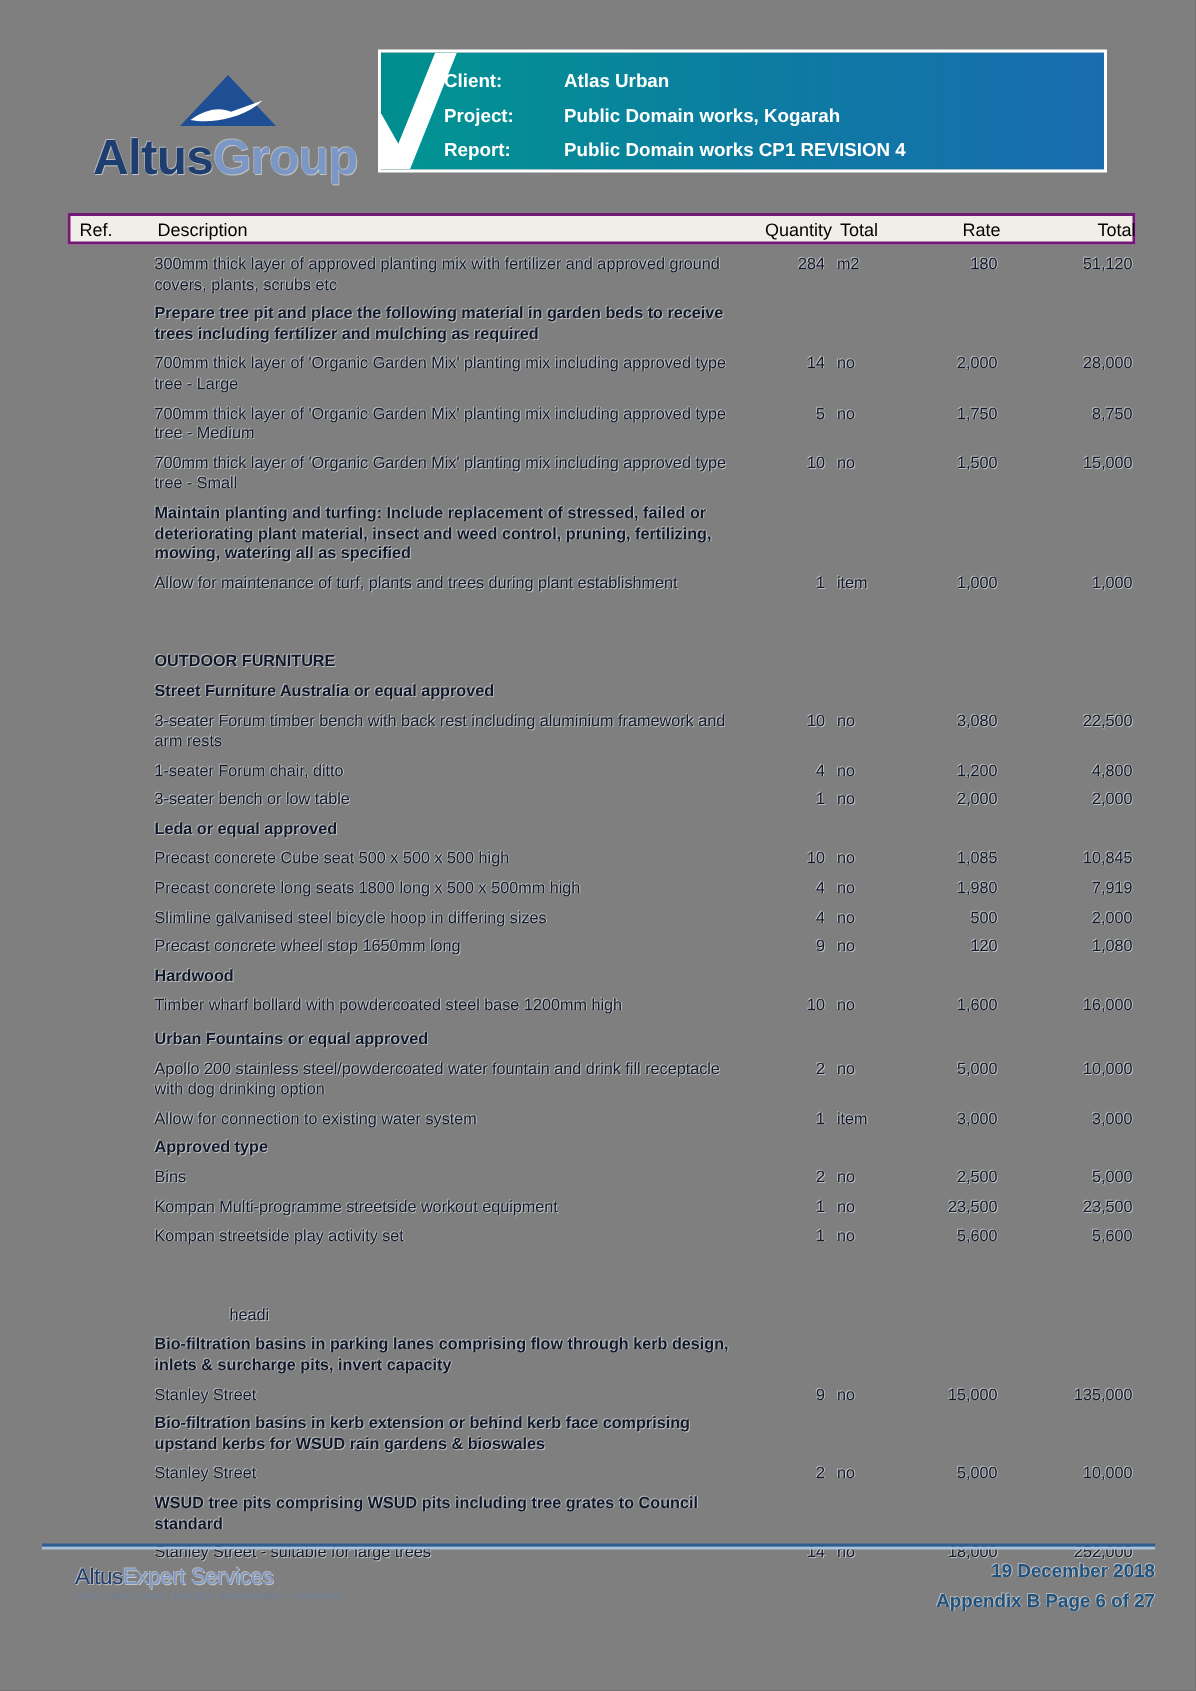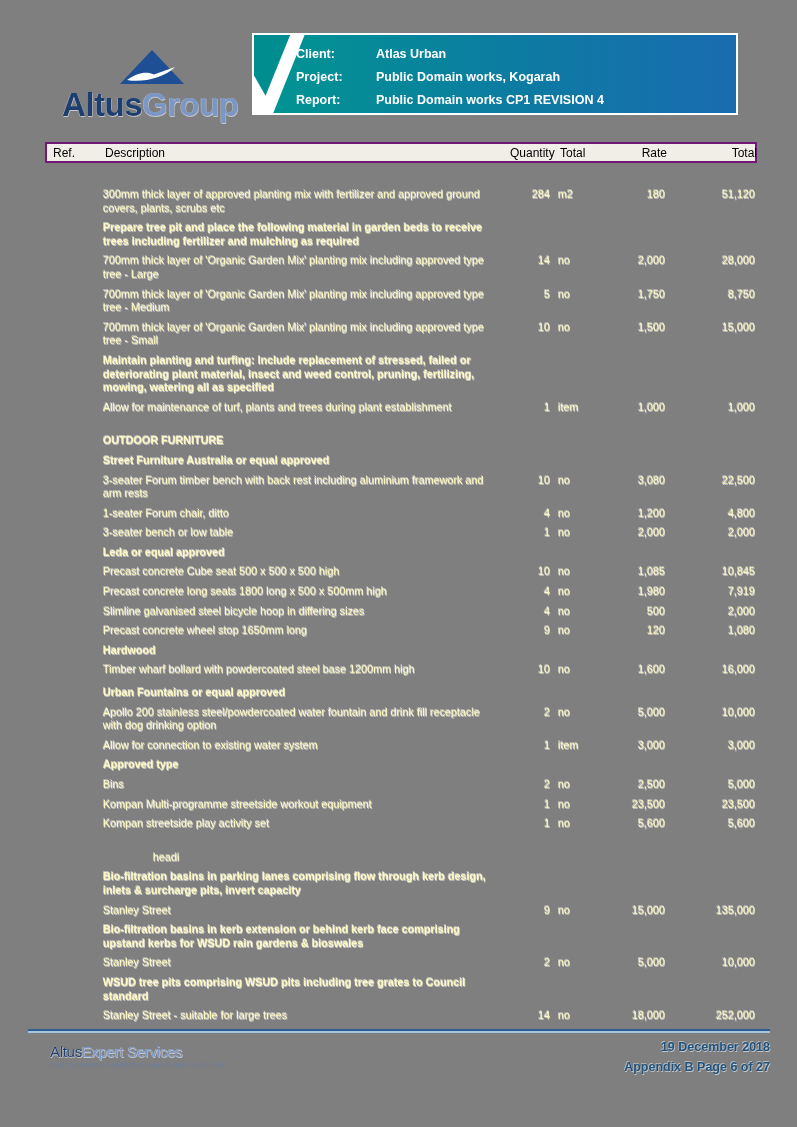--- a/index.html
+++ b/index.html
@@ -37,27 +37,27 @@
     background:#f1eee7;border:2px solid #701a75;box-sizing:border-box;
     display:flex;align-items:center;font-size:12px;color:#000;}
   .c{flex:none;box-sizing:border-box;}
   .ref{width:58px;padding-left:6px;}
   .desc{width:405px;}
   .qty{width:42px;text-align:right;}
   .unit{width:45px;padding-left:8px;}
   .rate{width:70px;text-align:right;}
   .total{width:92px;text-align:right;padding-right:2px;}
   
-  .tbody{position:absolute;left:45px;top:182px;width:712px;color:#fef9c3;}
+  .tbody{position:absolute;left:45px;top:164px;width:712px;color:#0f172a;}
   .t-row{display:flex;margin-top:6px;font-size:10.8px;line-height:13.6px;
     text-shadow:0.6px 0.6px 0 rgba(255,255,255,.5), -0.6px -0.6px 0 rgba(255,255,255,.45);}
   .t-row .desc{padding-right:10px;}
   .t-row.subhead .desc{font-weight:bold;}
   .t-row.section .desc{font-weight:bold;}
-  .t-row.gap-large{margin-top:20px;}
+  .t-row.gap-large{margin-top:39px;}
   .t-row.gap-small{margin-top:9px;}
   
   .foot-rule{position:absolute;left:28px;top:1029px;width:742px;height:2px;
     background:#2e5e92;box-shadow:0 2px 0 #a8c3dc;}
   .foot-brand{position:absolute;left:50px;top:1043px;font-size:15px;font-weight:normal;
     white-space:nowrap;letter-spacing:-0.3px;
     text-shadow:0.5px 0.5px 0 rgba(255,255,255,.55), -0.5px -0.5px 0 rgba(255,255,255,.45);}
   .foot-brand .w1{color:#1d3e6f;}
   .foot-brand .w2{color:#7b97c6;}
   .foot-tag{position:absolute;left:51px;top:1062px;font-size:5.5px;letter-spacing:.4px;

